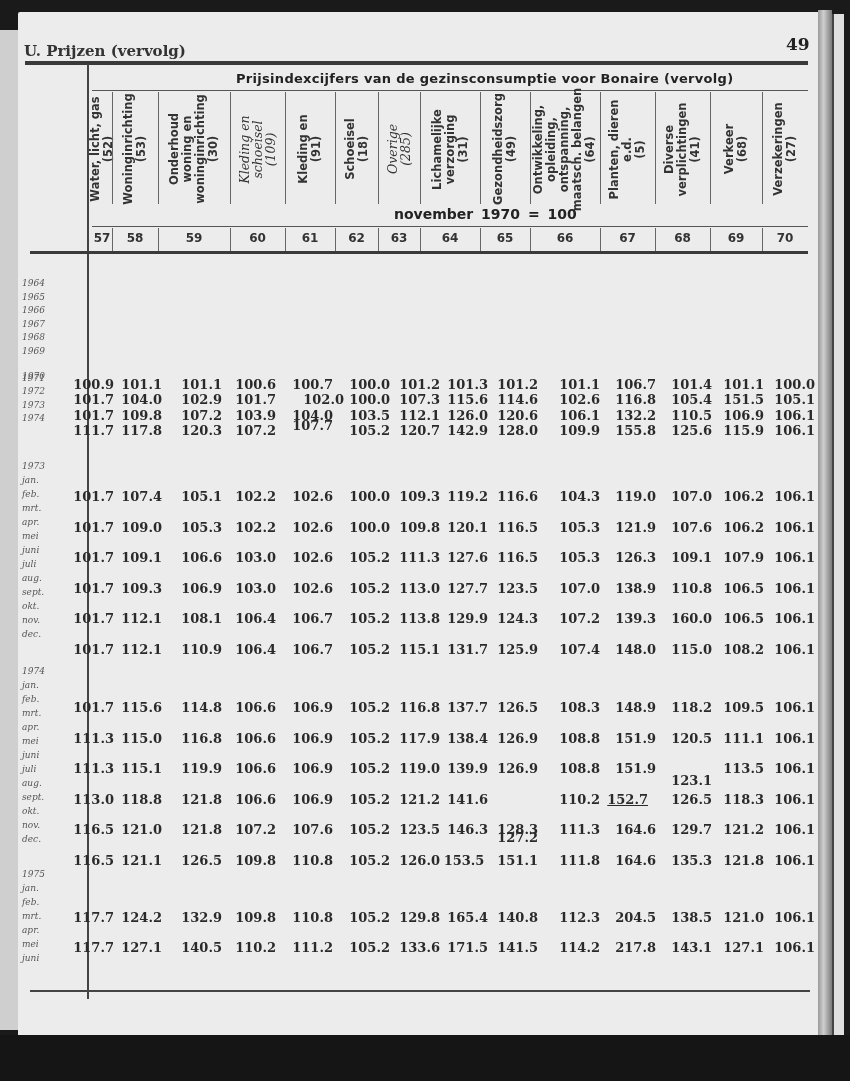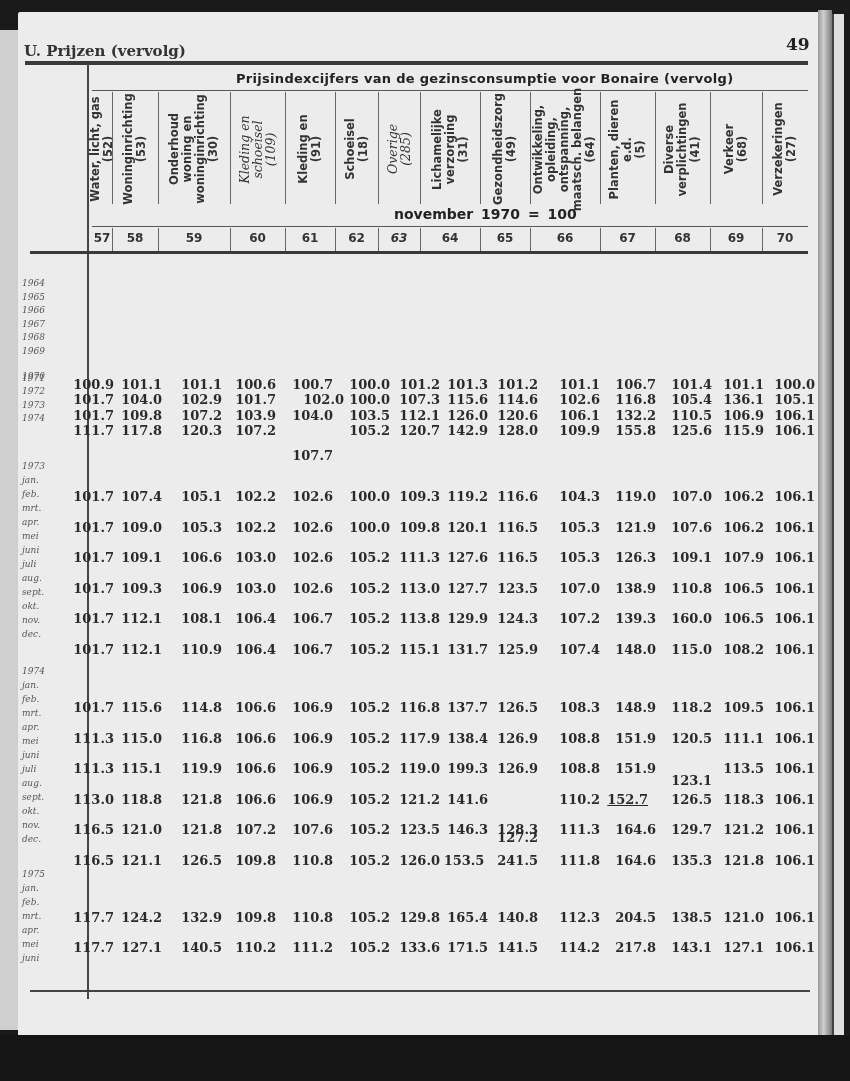--- a/index.html
+++ b/index.html
@@ -96,21 +96,21 @@
     </div>
     <div class="coldiv" style="left: 335px;"></div>
     <div class="numdiv" style="left: 335px;"></div>
     <div class="colnum" style="left: 335px; width: 43px;">62</div>
     <div class="colhead" style="left: 378px; width: 42px;">
       <div class="rot ital">Overige
 (285)</div>
     </div>
     <div class="coldiv" style="left: 378px;"></div>
     <div class="numdiv" style="left: 378px;"></div>
-    <div class="colnum" style="left: 378px; width: 42px; font-style: italic;">63</div>
+    <div class="colnum" style="left: 378px; width: 42px;">63</div>
     <div class="colhead" style="left: 420px; width: 60px;">
       <div class="rot">Lichamelijke
 verzorging
 (31)</div>
     </div>
     <div class="coldiv" style="left: 420px;"></div>
     <div class="numdiv" style="left: 420px;"></div>
     <div class="colnum" style="left: 420px; width: 60px;">64</div>
     <div class="colhead" style="left: 480px; width: 50px;">
       <div class="rot">Gezondheidszorg
@@ -222,41 +222,41 @@
     <div class="val" style="top: 392.3px; left: 174px;">102.9</div>
     <div class="val" style="top: 392.3px; left: 228px;">101.7</div>
     <div class="val" style="top: 392.3px; left: 296px;">102.0</div>
     <div class="val" style="top: 392.3px; left: 342px;">100.0</div>
     <div class="val" style="top: 392.3px; left: 392px;">107.3</div>
     <div class="val" style="top: 392.3px; left: 440px;">115.6</div>
     <div class="val" style="top: 392.3px; left: 490px;">114.6</div>
     <div class="val" style="top: 392.3px; left: 552px;">102.6</div>
     <div class="val" style="top: 392.3px; left: 608px;">116.8</div>
     <div class="val" style="top: 392.3px; left: 664px;">105.4</div>
-    <div class="val" style="top: 392.3px; left: 716px;">136.1</div>
+    <div class="val" style="top: 392.3px; left: 716px;">151.5</div>
     <div class="val" style="top: 392.3px; left: 767px;">105.1</div>
     <div class="val" style="top: 407.6px; left: 66px;">101.7</div>
     <div class="val" style="top: 407.6px; left: 114px;">109.8</div>
     <div class="val" style="top: 407.6px; left: 174px;">107.2</div>
     <div class="val" style="top: 407.6px; left: 228px;">103.9</div>
     <div class="val" style="top: 407.6px; left: 285px;">104.0</div>
     <div class="val" style="top: 407.6px; left: 342px;">103.5</div>
     <div class="val" style="top: 407.6px; left: 392px;">112.1</div>
     <div class="val" style="top: 407.6px; left: 440px;">126.0</div>
     <div class="val" style="top: 407.6px; left: 490px;">120.6</div>
     <div class="val" style="top: 407.6px; left: 552px;">106.1</div>
     <div class="val" style="top: 407.6px; left: 608px;">132.2</div>
     <div class="val" style="top: 407.6px; left: 664px;">110.5</div>
     <div class="val" style="top: 407.6px; left: 716px;">106.9</div>
     <div class="val" style="top: 407.6px; left: 767px;">106.1</div>
     <div class="val" style="top: 422.9px; left: 66px;">111.7</div>
     <div class="val" style="top: 422.9px; left: 114px;">117.8</div>
     <div class="val" style="top: 422.9px; left: 174px;">120.3</div>
     <div class="val" style="top: 422.9px; left: 228px;">107.2</div>
-    <div class="val" style="top: 448px; left: 285px;">107.7</div>
+    <div class="val" style="top: 418px; left: 285px;">107.7</div>
     <div class="val" style="top: 422.9px; left: 342px;">105.2</div>
     <div class="val" style="top: 422.9px; left: 392px;">120.7</div>
     <div class="val" style="top: 422.9px; left: 440px;">142.9</div>
     <div class="val" style="top: 422.9px; left: 490px;">128.0</div>
     <div class="val" style="top: 422.9px; left: 552px;">109.9</div>
     <div class="val" style="top: 422.9px; left: 608px;">155.8</div>
     <div class="val" style="top: 422.9px; left: 664px;">125.6</div>
     <div class="val" style="top: 422.9px; left: 716px;">115.9</div>
     <div class="val" style="top: 422.9px; left: 767px;">106.1</div>
     <div class="val" style="top: 489px; left: 66px;">101.7</div>
@@ -371,21 +371,21 @@
     <div class="val" style="top: 730.5px; left: 664px;">120.5</div>
     <div class="val" style="top: 730.5px; left: 716px;">111.1</div>
     <div class="val" style="top: 730.5px; left: 767px;">106.1</div>
     <div class="val" style="top: 761px; left: 66px;">111.3</div>
     <div class="val" style="top: 761px; left: 114px;">115.1</div>
     <div class="val" style="top: 761px; left: 174px;">119.9</div>
     <div class="val" style="top: 761px; left: 228px;">106.6</div>
     <div class="val" style="top: 761px; left: 285px;">106.9</div>
     <div class="val" style="top: 761px; left: 342px;">105.2</div>
     <div class="val" style="top: 761px; left: 392px;">119.0</div>
-    <div class="val" style="top: 761px; left: 440px;">199.3</div>
+    <div class="val" style="top: 761px; left: 440px;">139.9</div>
     <div class="val" style="top: 761px; left: 490px;">126.9</div>
     <div class="val" style="top: 761px; left: 552px;">108.8</div>
     <div class="val" style="top: 761px; left: 608px;">151.9</div>
     <div class="val" style="top: 761px; left: 664px; margin-top: 12px;">123.1</div>
     <div class="val" style="top: 761px; left: 716px;">113.5</div>
     <div class="val" style="top: 761px; left: 767px;">106.1</div>
     <div class="val" style="top: 791.5px; left: 66px;">113.0</div>
     <div class="val" style="top: 791.5px; left: 114px;">118.8</div>
     <div class="val" style="top: 791.5px; left: 174px;">121.8</div>
     <div class="val" style="top: 791.5px; left: 228px;">106.6</div>
@@ -414,21 +414,21 @@
     <div class="val" style="top: 822px; left: 716px;">121.2</div>
     <div class="val" style="top: 822px; left: 767px;">106.1</div>
     <div class="val" style="top: 852.5px; left: 66px;">116.5</div>
     <div class="val" style="top: 852.5px; left: 114px;">121.1</div>
     <div class="val" style="top: 852.5px; left: 174px;">126.5</div>
     <div class="val" style="top: 852.5px; left: 228px;">109.8</div>
     <div class="val" style="top: 852.5px; left: 285px;">110.8</div>
     <div class="val" style="top: 852.5px; left: 342px;">105.2</div>
     <div class="val" style="top: 852.5px; left: 392px;">126.0</div>
     <div class="val" style="top: 852.5px; left: 440px; text-align: center;">153.5</div>
-    <div class="val" style="top: 852.5px; left: 490px;">241.5</div>
+    <div class="val" style="top: 852.5px; left: 490px;">151.1</div>
     <div class="val" style="top: 852.5px; left: 552px;">111.8</div>
     <div class="val" style="top: 852.5px; left: 608px;">164.6</div>
     <div class="val" style="top: 852.5px; left: 664px;">135.3</div>
     <div class="val" style="top: 852.5px; left: 716px;">121.8</div>
     <div class="val" style="top: 852.5px; left: 767px;">106.1</div>
     <div class="val" style="top: 910px; left: 66px;">117.7</div>
     <div class="val" style="top: 910px; left: 114px;">124.2</div>
     <div class="val" style="top: 910px; left: 174px;">132.9</div>
     <div class="val" style="top: 910px; left: 228px;">109.8</div>
     <div class="val" style="top: 910px; left: 285px;">110.8</div>

